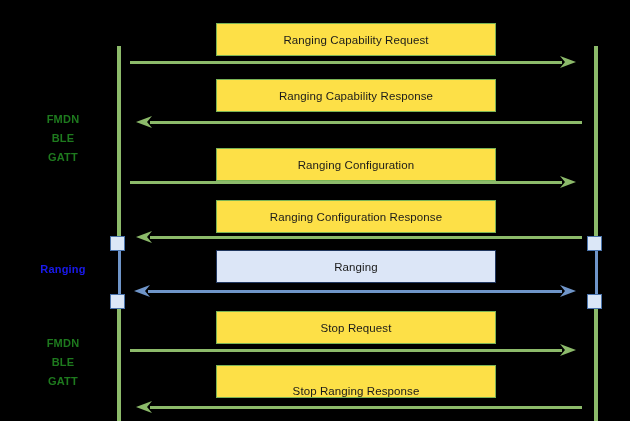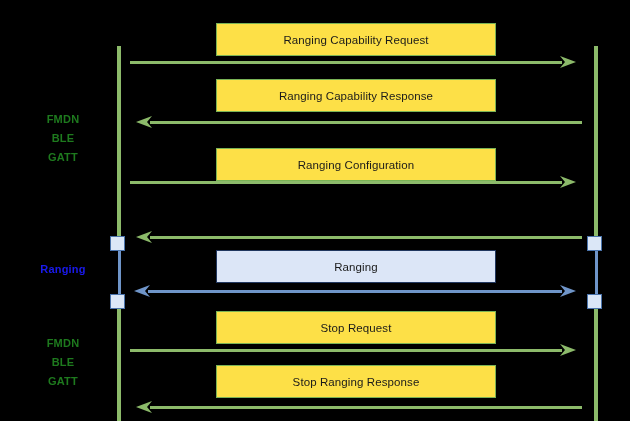--- a/index.html
+++ b/index.html
@@ -150,20 +150,23 @@
   <div class="msgbox green" style="top:148px;">
     <span>Ranging Configuration</span>
   </div>
   <div class="arrow-line green" style="left:130px; top:181px; width:432px;"></div>
   <div class="arrowhead" style="left:560px; top:174px;">
     <svg width="18" height="16" viewBox="0 0 18 16">
         <path d="M0 2 L16 8 L0 14 L5 8 Z" fill="#8cba6a"></path>
       </svg>
   </div>
 
+  <div class="msgbox green" style="top:200px;">
+    <span>Ranging Configuration Response</span>
+  </div>
   <div class="arrow-line green" style="left:150px; top:236px; width:432px;"></div>
   <div class="arrowhead" style="left:134px; top:229px;">
     <svg width="18" height="16" viewBox="0 0 18 16">
         <path d="M18 2 L2 8 L18 14 L13 8 Z" fill="#8cba6a"></path>
       </svg>
   </div>
 
   <div class="msgbox blue" style="top:250px;">
     <span>Ranging</span>
   </div>
@@ -182,21 +185,21 @@
   <div class="msgbox green" style="top:311px;">
     <span>Stop Request</span>
   </div>
   <div class="arrow-line green" style="left:130px; top:349px; width:432px;"></div>
   <div class="arrowhead" style="left:560px; top:342px;">
     <svg width="18" height="16" viewBox="0 0 18 16">
         <path d="M0 2 L16 8 L0 14 L5 8 Z" fill="#8cba6a"></path>
       </svg>
   </div>
 
-  <div class="msgbox green" style="top:365px;">
+  <div class="msgbox green" style="top:365px;align-items:flex-end;">
     <span>Stop Ranging Response</span>
   </div>
   <div class="arrow-line green" style="left:150px; top:406px; width:432px;"></div>
   <div class="arrowhead" style="left:134px; top:399px;">
     <svg width="18" height="16" viewBox="0 0 18 16">
         <path d="M18 2 L2 8 L18 14 L13 8 Z" fill="#8cba6a"></path>
       </svg>
   </div>
 
 </div>

